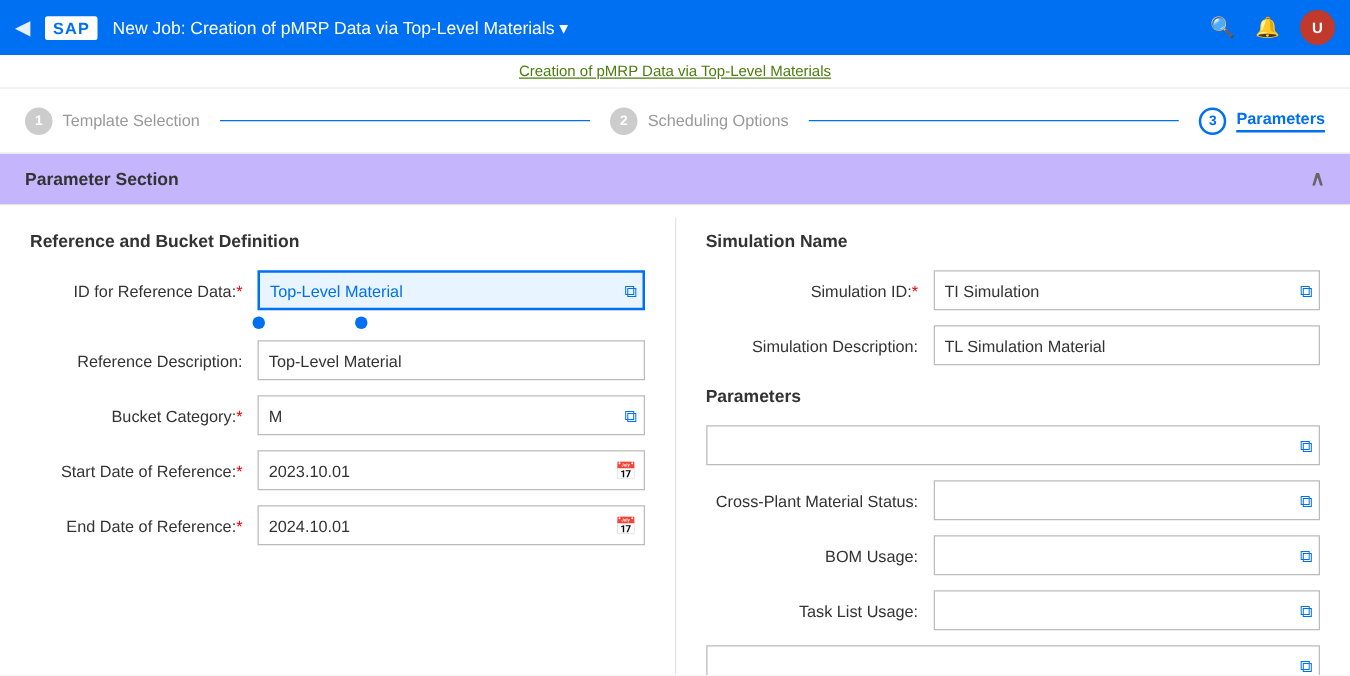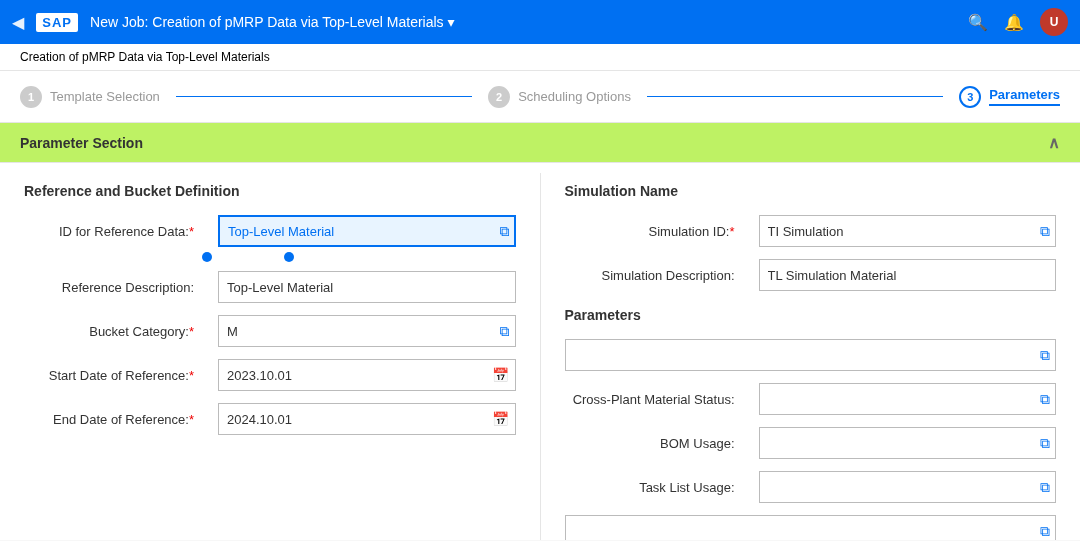--- a/index.html
+++ b/index.html
@@ -52,23 +52,24 @@
       display: flex; align-items: center; justify-content: center;
       font-size: 12px; font-weight: bold;
       cursor: pointer;
     }
 
     
     .breadcrumb-bar {
       background: white;
       padding: 6px 20px;
       font-size: 12px;
-      color: #000000;
+      color: #4d7c0f;
       border-bottom: 1px solid #e5e5e5;
-      text-align: left;
+      text-align: center;
+      text-decoration: underline;
     }
 
     
     .wizard-bar {
       background: white;
       padding: 0 20px;
       display: flex;
       align-items: center;
       border-bottom: 1px solid #e5e5e5;
       height: 52px;
@@ -120,21 +121,21 @@
 
     
     .content-area {
       background: #f7f7f7;
       height: calc(541px - 44px - 28px - 52px);
       overflow-y: auto;
       position: relative;
     }
 
     .section-header {
-      background: #bef264;
+      background: #c4b5fd;
       padding: 10px 20px;
       font-size: 14px;
       font-weight: bold;
       color: #333;
       border-bottom: 1px solid #e5e5e5;
       display: flex;
       justify-content: space-between;
       align-items: center;
       gap: 20px;
     }
@@ -164,21 +165,21 @@
       font-size: 14px;
       font-weight: 600;
       color: #333;
       margin-bottom: 16px;
     }
 
     .form-row {
       display: flex;
       align-items: center;
       margin-bottom: 12px;
-      gap: 24px;
+      gap: 12px;
     }
     .form-label {
       text-align: right;
       min-width: 170px;
       font-size: 13px;
       color: #333;
       flex-shrink: 0;
     }
     .form-label .required {
       color: #e00;

